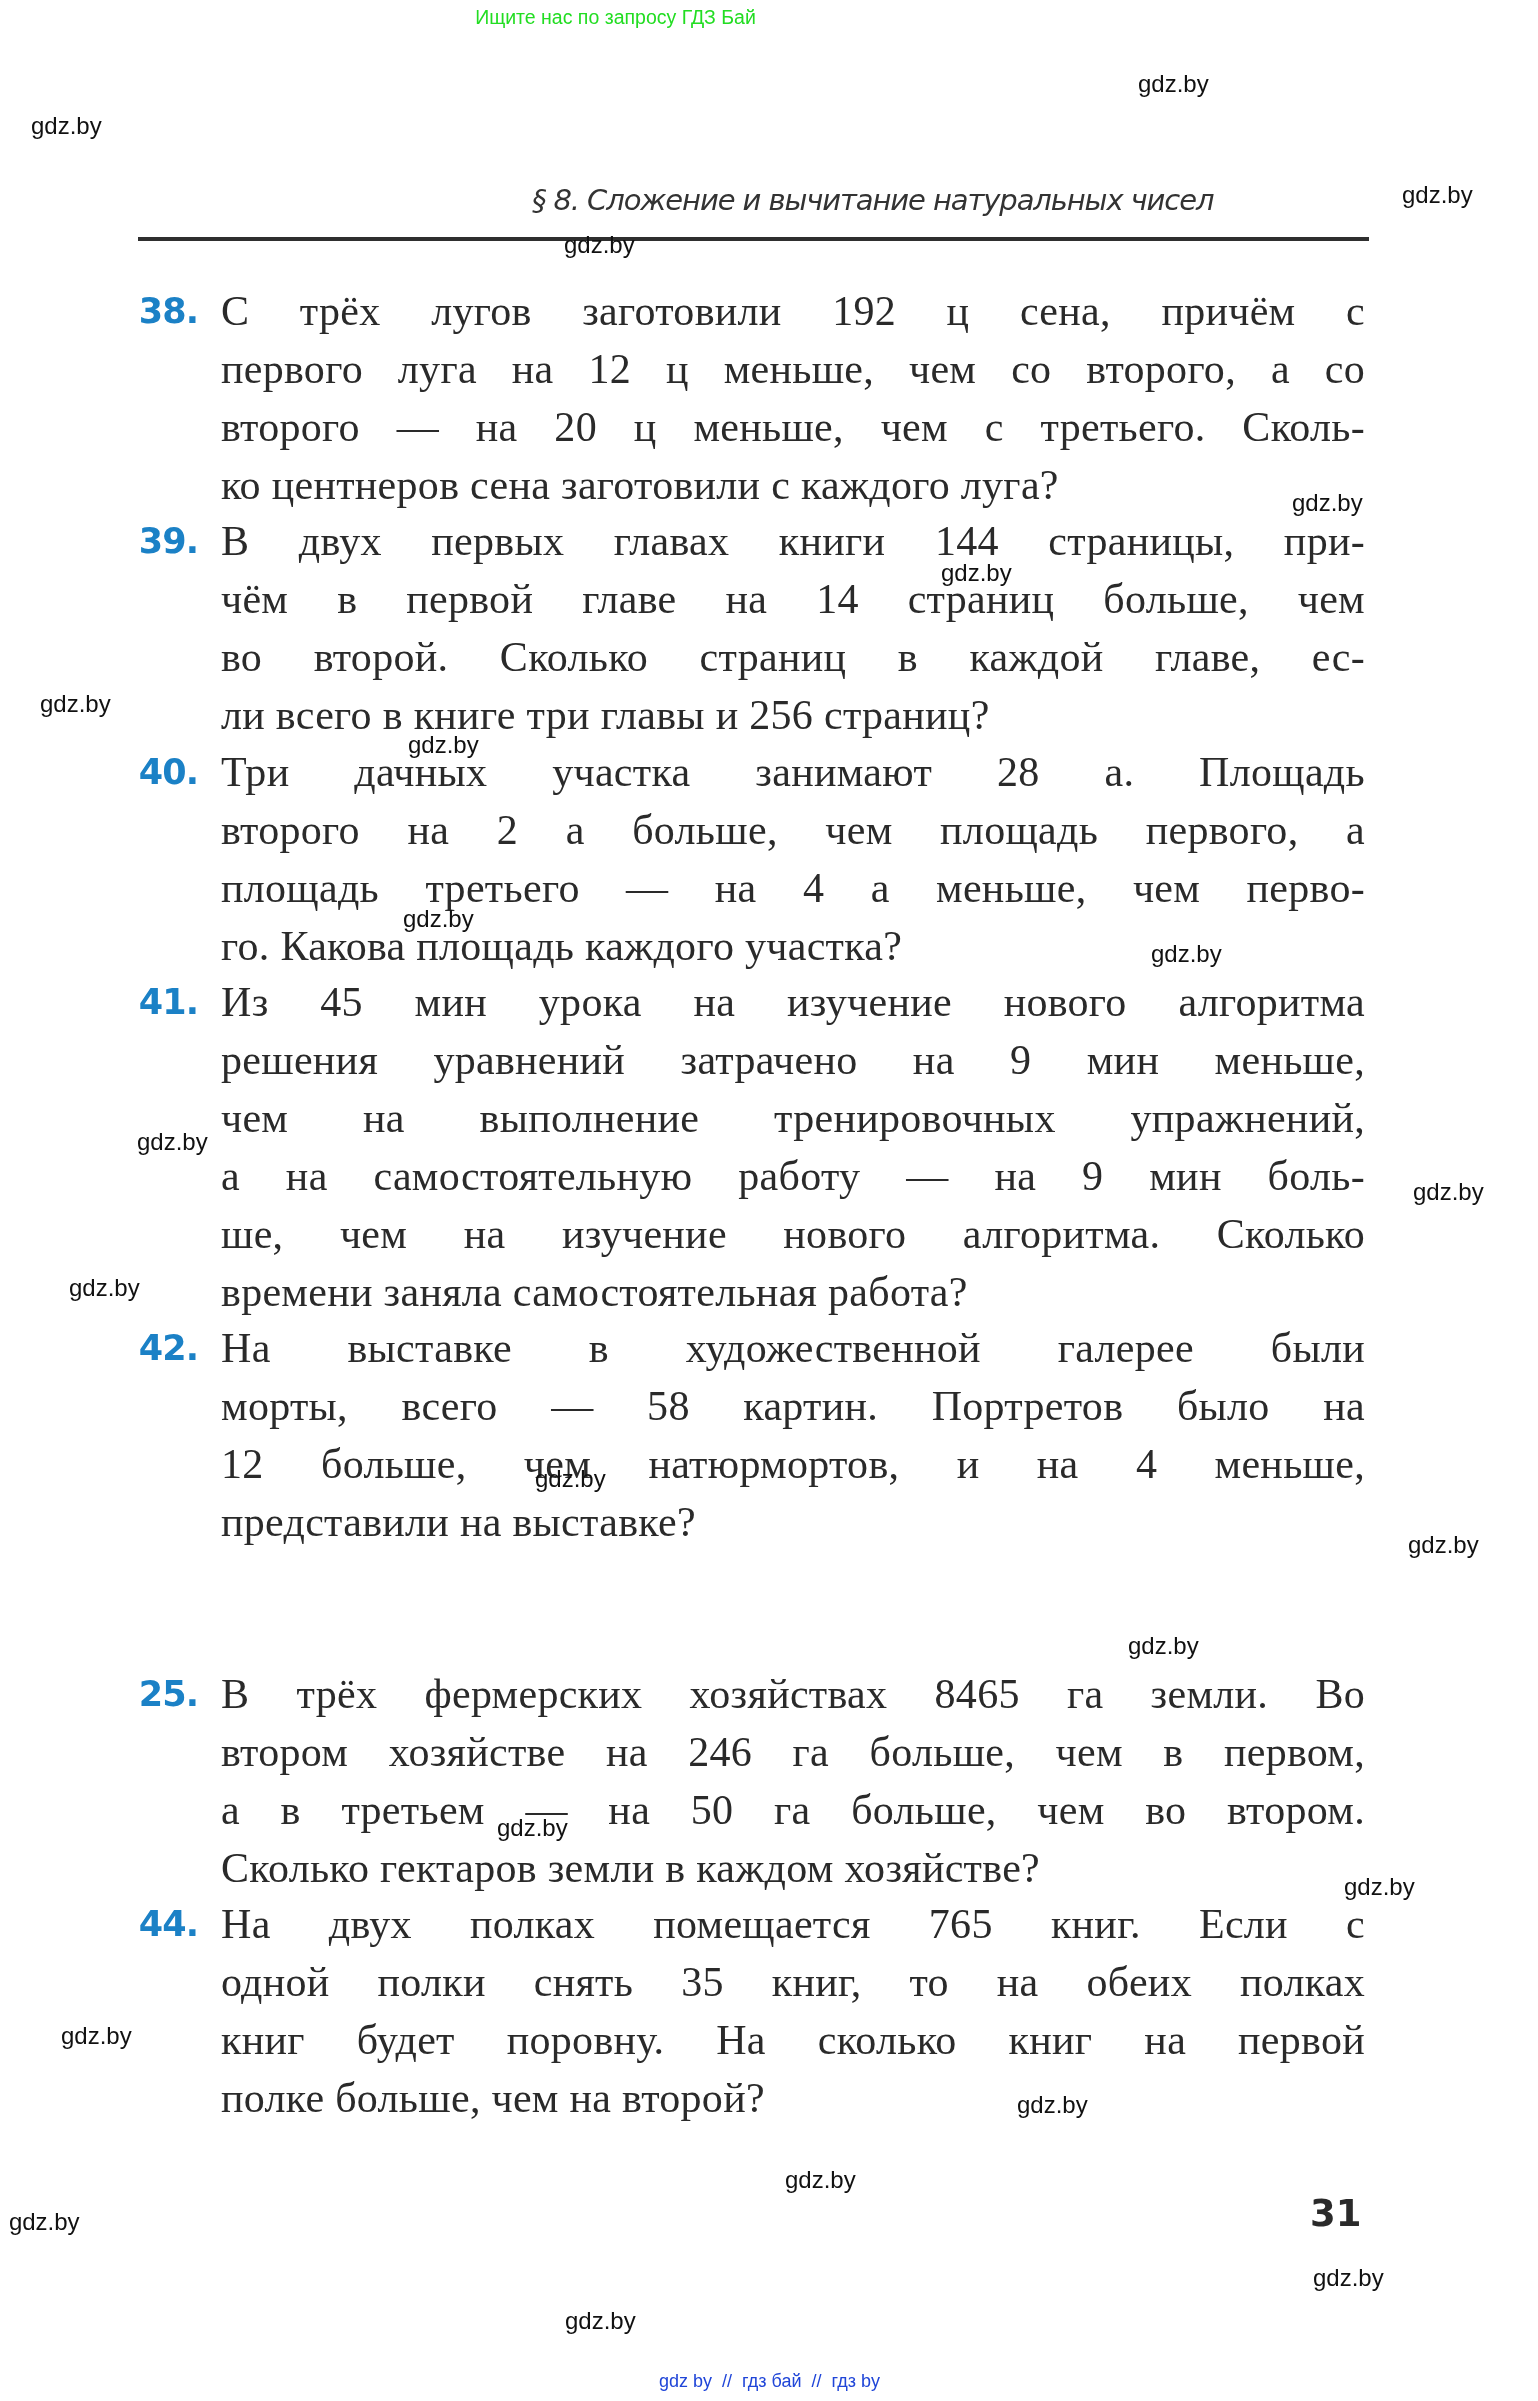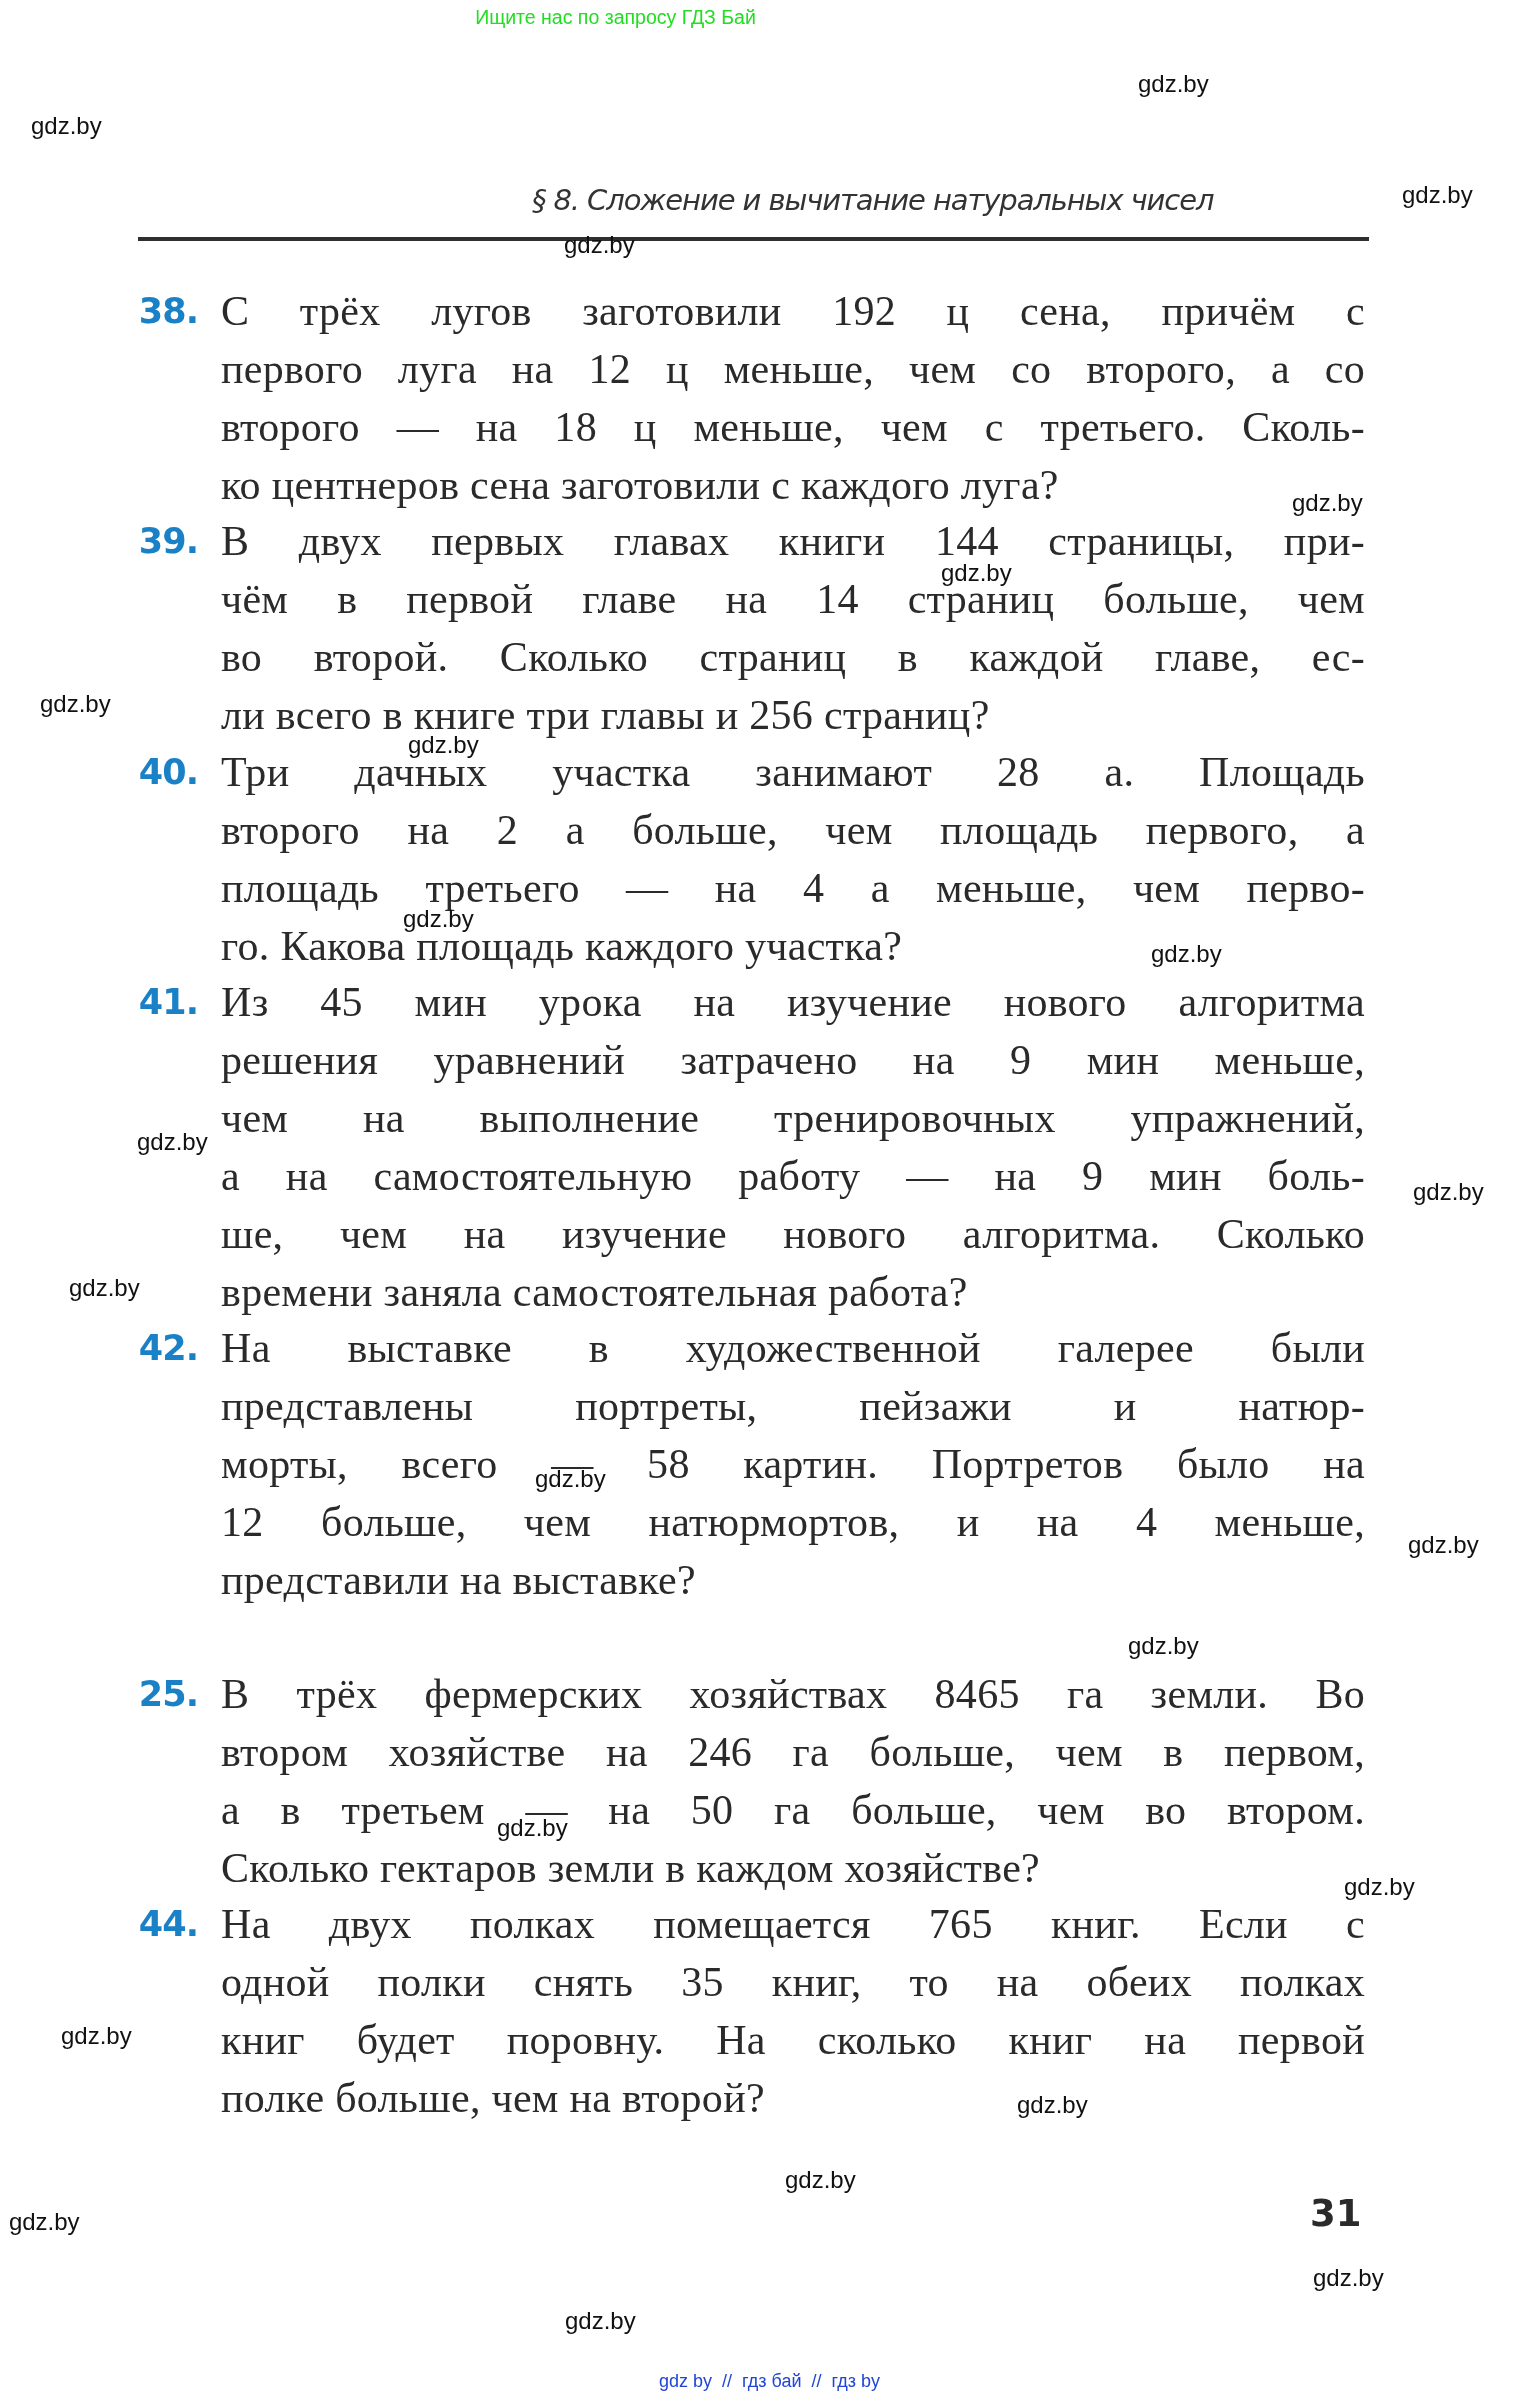--- a/index.html
+++ b/index.html
@@ -121,21 +121,21 @@
 <div class="top-banner">Ищите нас по запросу ГДЗ Бай</div>
 
 <div class="running-head">§ 8. Сложение и вычитание натуральных чисел</div>
 <div class="head-rule"></div>
 
 <div class="problem" style="top:282px;">
   <span class="problem-number">38.</span>
   <div class="problem-body">
     <span class="line">С трёх лугов заготовили 192 ц сена, причём с</span>
     <span class="line">первого луга на 12 ц меньше, чем со второго, а со</span>
-    <span class="line">второго — на 18 ц меньше, чем с третьего. Сколь-</span>
+    <span class="line">второго — на 20 ц меньше, чем с третьего. Сколь-</span>
     <span class="line last">ко центнеров сена заготовили с каждого луга?</span>
   </div>
 </div>
 
 <div class="problem" style="top:512px;">
   <span class="problem-number">39.</span>
   <div class="problem-body">
     <span class="line">В двух первых главах книги 144 страницы, при-</span>
     <span class="line">чём в первой главе на 14 страниц больше, чем</span>
     <span class="line">во второй. Сколько страниц в каждой главе, ес-</span>
@@ -162,21 +162,20 @@
     <span class="line">а на самостоятельную работу — на 9 мин боль-</span>
     <span class="line">ше, чем на изучение нового алгоритма. Сколько</span>
     <span class="line last">времени заняла самостоятельная работа?</span>
   </div>
 </div>
 
 <div class="problem" style="top:1319px;">
   <span class="problem-number">42.</span>
   <div class="problem-body">
     <span class="line">На выставке в художественной галерее были</span>
-    <span class="line">представлены портреты, пейзажи и натюр-</span>
     <span class="line">морты, всего — 58 картин. Портретов было на</span>
     <span class="line">12 больше, чем натюрмортов, и на 4 меньше,</span>
     <span class="line last">представили на выставке?</span>
   </div>
 </div>
 
 <div class="problem" style="top:1665px;">
   <span class="problem-number">25.</span>
   <div class="problem-body">
     <span class="line">В трёх фермерских хозяйствах 8465 га земли. Во</span>

